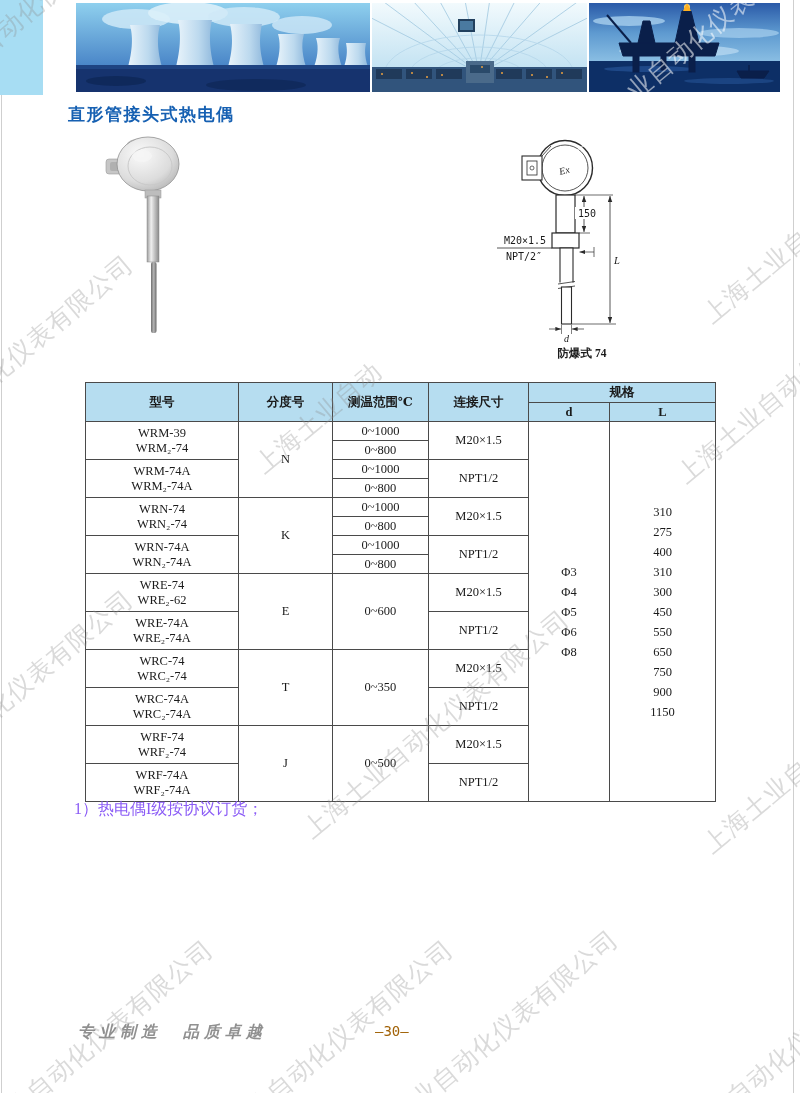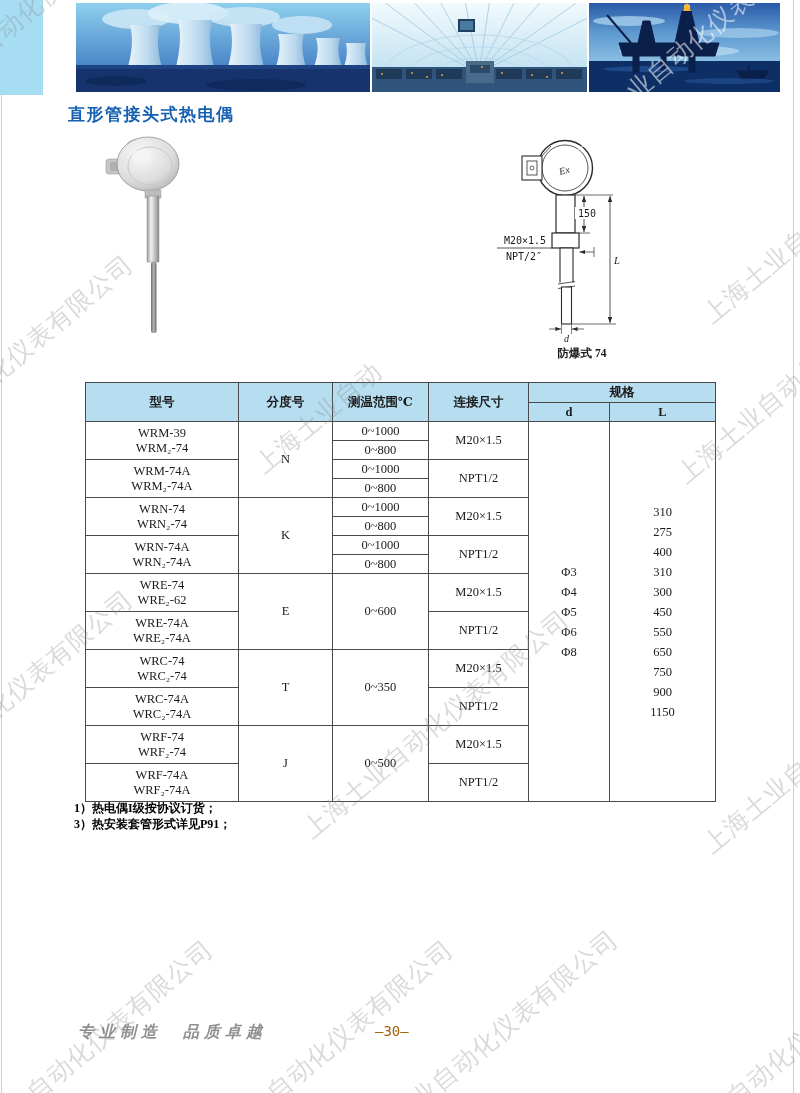--- a/index.html
+++ b/index.html
@@ -19,21 +19,21 @@
   table.spec td,table.spec th{border:1px solid #4a4a4a;text-align:center;vertical-align:middle;
              padding:0;font-weight:normal;}
   table.spec{border:1.5px solid #333;margin-top:12px;}
   table.spec th{background:#b6ddf0;font-weight:bold;font-size:12.5px;}
   tr.sub{height:19px;}
   tr.hd1{height:20px;} tr.hd2{height:19px;}
   td.model div{line-height:15px;}
   td.grad{font-weight:bold;}
   td.stack div{line-height:20px;}
   
-  .notes{position:absolute;left:74px;top:801px;font-size:12px;line-height:15.5px;color:#000000;font-weight:bold;}
+  .notes{position:absolute;left:74px;top:801px;font-size:16px;line-height:15.5px;color:#8b5cf6;}
   
   .slogan{position:absolute;left:78px;top:1022px;font-family:"Liberation Sans","DejaVu Sans",sans-serif;
           font-style:italic;font-weight:bold;font-size:16px;letter-spacing:5px;color:#909090;}
   .pagenum{position:absolute;left:375px;top:1023px;width:90px;text-align:left;
            font-family:"DejaVu Sans Mono","Liberation Mono",monospace;font-weight:normal;
            font-size:14px;color:#a16207;}
   
   .wm{position:absolute;white-space:nowrap;font-family:"Liberation Sans","DejaVu Sans",sans-serif;
       font-size:25px;letter-spacing:1px;color:rgba(140,140,140,0.32);
       transform:rotate(-40deg);transform-origin:0 0;pointer-events:none;z-index:40;}
@@ -383,21 +383,20 @@
         <div>WRF₂-74A</div>
       </td>
       <td rowspan="2">NPT1/2</td>
     </tr>
     <tr class="sub"></tr>
   </tbody>
     </table>
 
   <div class="notes">
     <div>1）热电偶I级按协议订货；</div>
-    <div>3）热安装套管形式详见P91；</div>
   </div>
 
   <div class="slogan">专业制造　品质卓越</div>
   <div class="pagenum">—30—</div>
 
   <span class="wm" style="left:-110px;top:105px;">上海土业自动化仪表有限公司</span>
   <span class="wm white" style="left:560px;top:132px;">上海土业自动化仪表有限公司</span>
   <span class="wm" style="left:-140px;top:465px;">上海土业自动化仪表有限公司</span>
   <span class="wm" style="left:696px;top:305px;">上海土业自动化仪表有限公司</span>
   <span class="wm" style="left:670px;top:465px;">上海土业自动化仪表有限公司</span>

